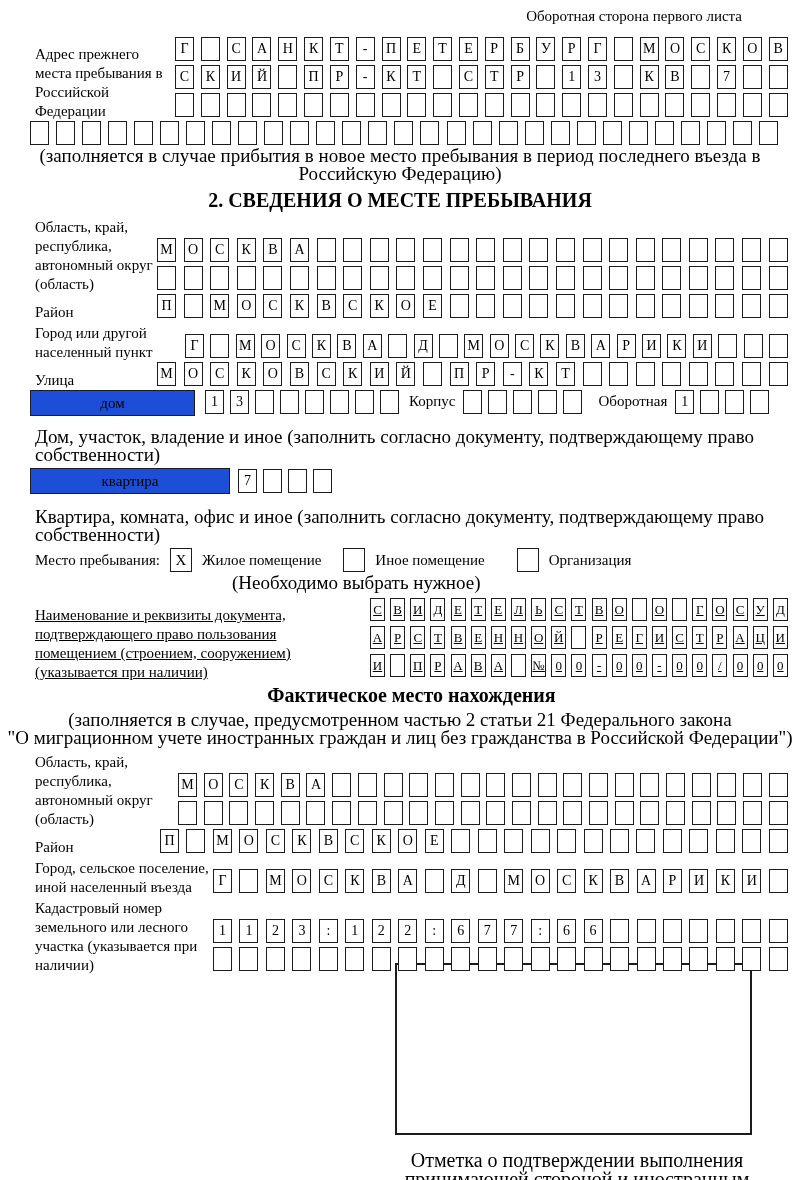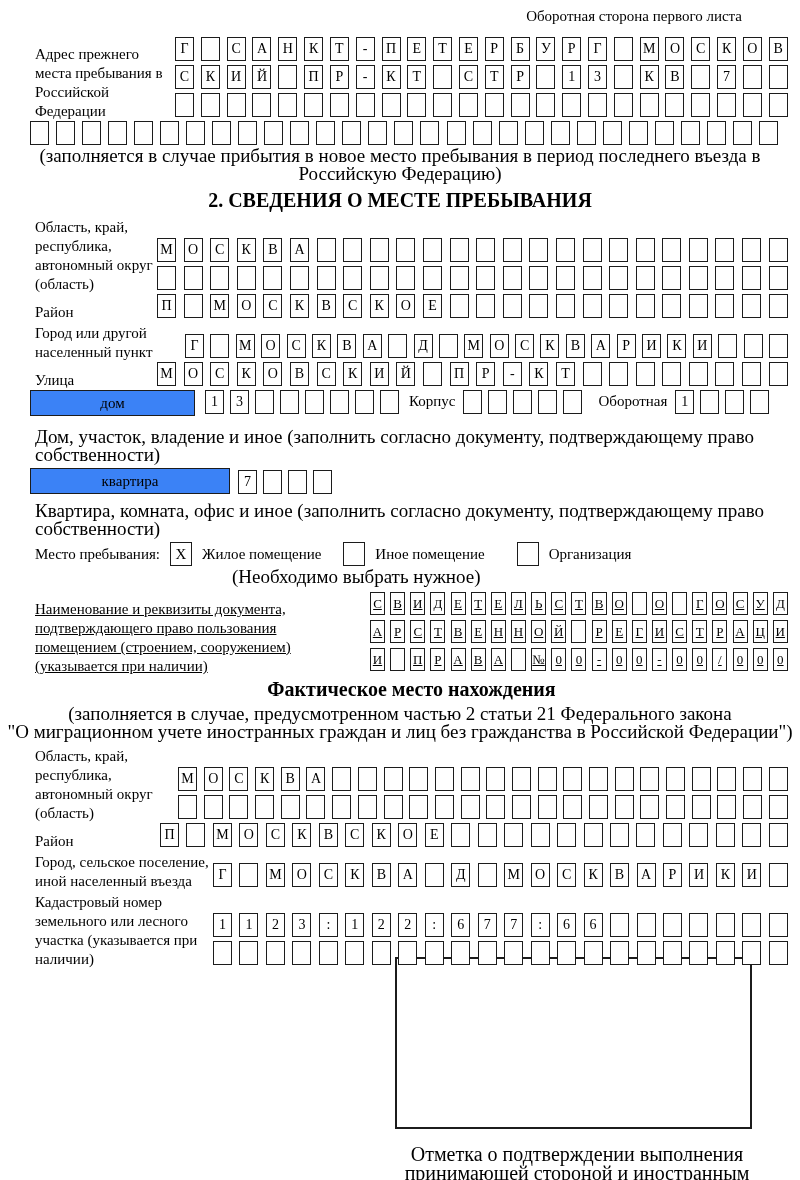--- a/index.html
+++ b/index.html
@@ -24,26 +24,26 @@
   }
   .doc .cell { width:15px; height:23px; font-size:13px; }
   .fullrow { margin:0 22px 2px 30px; }
   .caption { font-size:19px; line-height:18px; }
   .center { text-align:center; }
   .h2 { text-align:center; font-weight:bold; font-size:20px; margin:6px 0 4px; }
   .inline-cells { display:flex; }
   .inline-cells .cell { margin-right:6px; }
   .widebox {
     border:1.6px solid #1c1c1c; height:26px; display:flex;
-    align-items:center; justify-content:center; font-size:15px; background:#3b82f6;
+    align-items:center; justify-content:center; font-size:15px; background:#1d4ed8;
   }
   .domrow { display:flex; align-items:flex-start; margin-left:30px; margin-bottom:2px; }
   .domrow .widebox { width:165px; margin-right:10px; }
   .domrow .inline-label { font-size:15px; padding-top:3px; margin:0 8px 16px 4px; }
-  .kvrow { display:flex; align-items:flex-end; margin-left:30px; margin-bottom:8px; }
+  .kvrow { display:flex; align-items:center; margin-left:30px; margin-bottom:14px; }
   .kvrow .widebox { width:200px; margin-right:8px; }
   .subcap { margin:2px 12px 4px 35px; }
   .stayrow { display:flex; align-items:center; margin:4px 0 2px 35px; font-size:15px; }
   .chk {
     width:22px; height:24px; border:1.6px solid #1c1c1c; display:flex;
     align-items:center; justify-content:center; font-size:15px; flex-shrink:0;
   }
   .stayrow .lead { margin-right:10px; }
   .stayrow .opt { margin:0 22px 0 10px; }
   .note { margin:2px 0 6px 232px; }

